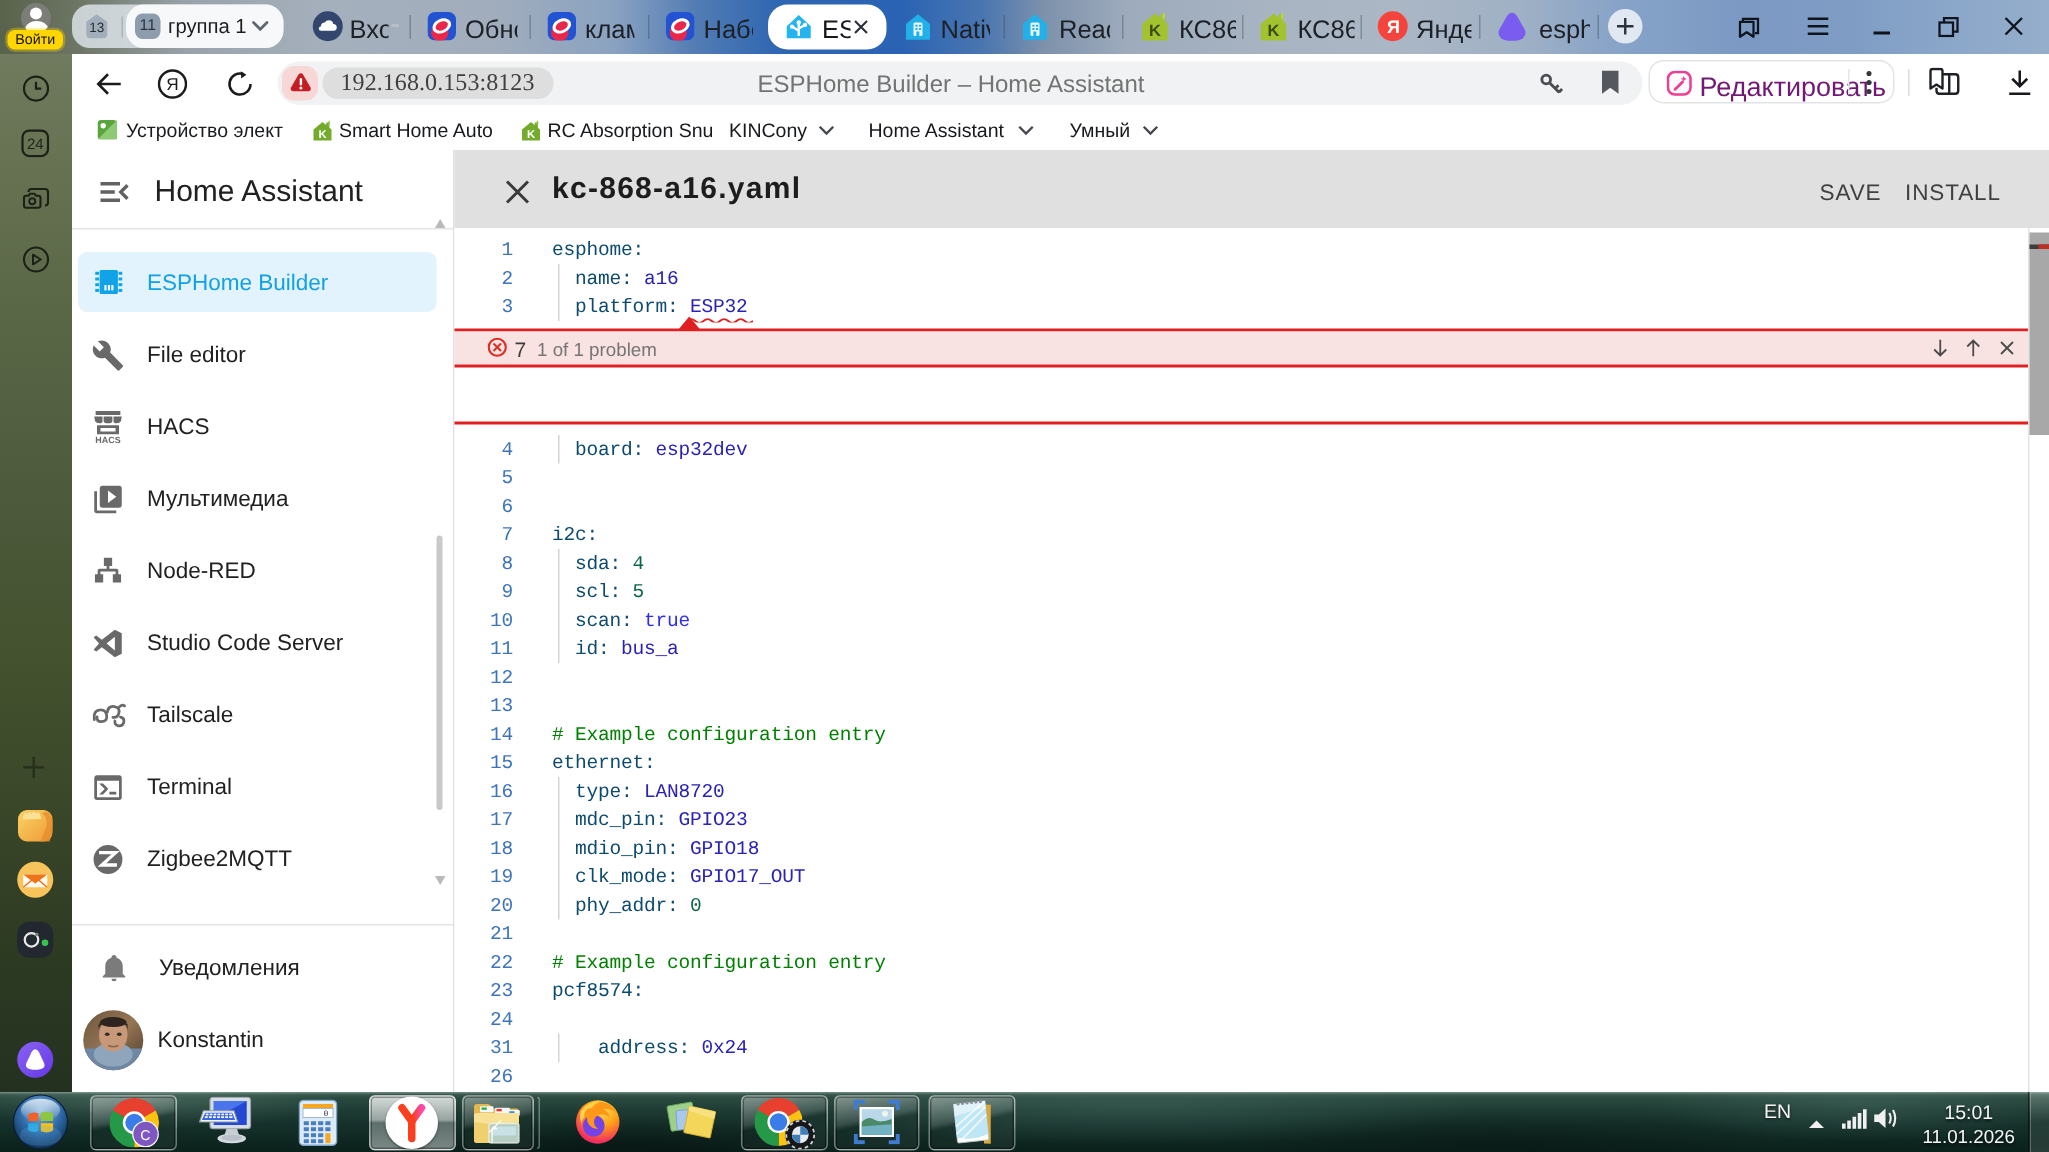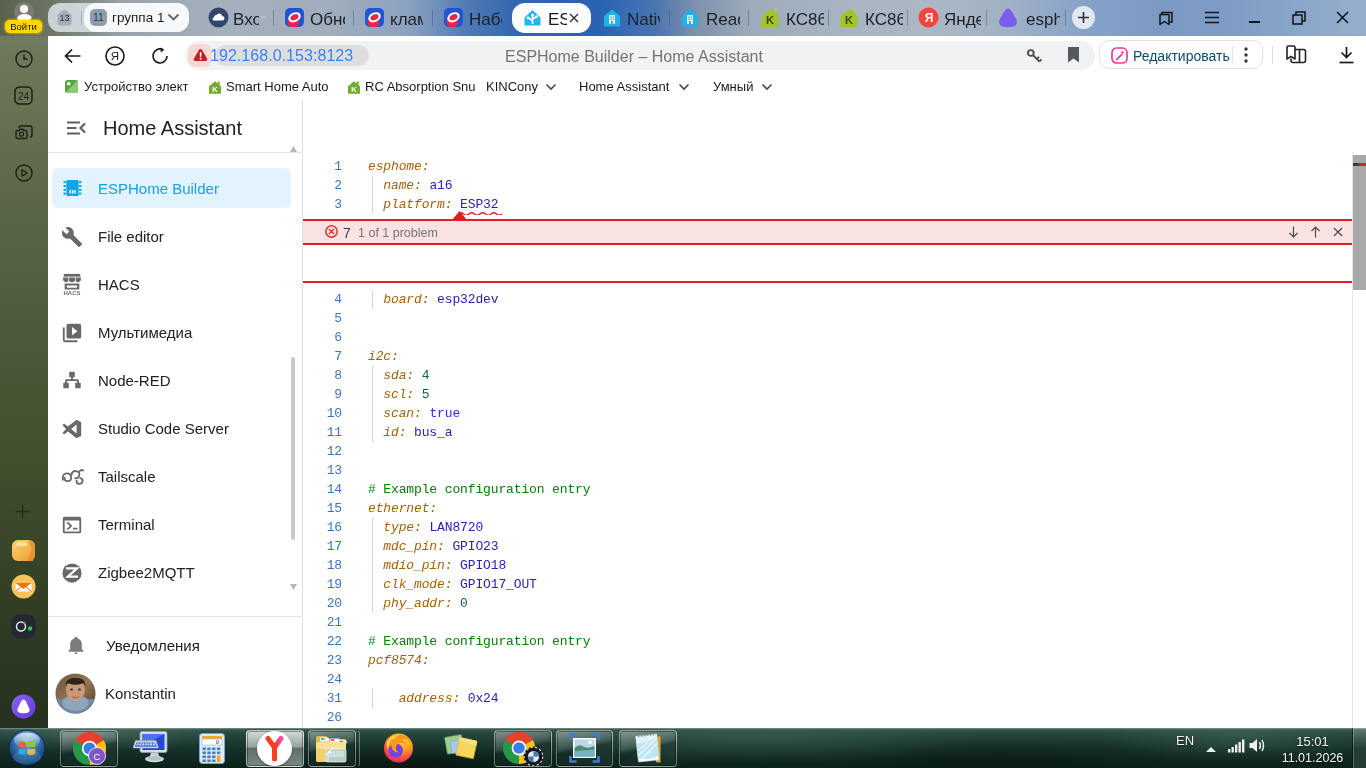--- a/index.html
+++ b/index.html
@@ -22,21 +22,21 @@
   background:linear-gradient(180deg,#707b5f 0%,#657150 12%,#5a6747 25%,#4d5a3c 42%,#45522f 58%,#3a4729 72%,#2e3b23 86%,#243120 100%); }
 
 #sidebar { left:48px; top:100px; width:255px; height:628px; background:#fff; border-right:1px solid #dedede; }
 .sbitem { position:absolute; left:50px; font-size:15px; color:#212121; }
 
 #hahead { left:303px; top:100px; width:1063px; height:52px; background:#e0e0e0; }
 
 #editor { left:303px; top:152px; width:1063px; height:576px; background:#fff; }
 .ln { position:absolute; left:0px; width:39px; text-align:right; font:13px "Liberation Mono",monospace; letter-spacing:-0.13px; line-height:19px; color:#3e74ba; }
 .cl { position:absolute; left:65px; font:13px "Liberation Mono",monospace; letter-spacing:-0.13px; line-height:19px; white-space:pre; color:#1c1496; }
-.k { color:#a16207;font-style:italic; } .v { color:#2a22b4; } .n { color:#0f6644; } .b { color:#2d2df0; } .s { color:#aa1111; } .c { color:#008000; }
+.k { color:#0c4a6e; } .v { color:#2a22b4; } .n { color:#0f6644; } .b { color:#2d2df0; } .s { color:#aa1111; } .c { color:#008000; }
 .guide { position:absolute; left:68.5px; width:1px; height:19px; background:#d4d4d4; }
 
 #taskbar { left:0; top:728px; width:1366px; height:40px;
   background:
    radial-gradient(180px 26px at 100px 6px, rgba(150,180,170,.22), transparent 70%),
    radial-gradient(220px 30px at 420px 36px, rgba(0,0,0,.32), transparent 70%),
    radial-gradient(300px 34px at 760px 10px, rgba(75,115,105,.38), transparent 75%),
    radial-gradient(260px 30px at 1000px 32px, rgba(0,0,0,.26), transparent 75%),
    radial-gradient(200px 36px at 1240px 8px, rgba(95,135,125,.28), transparent 70%),
    linear-gradient(180deg,#44655a 0%,#2a4a40 10%,#1e3c33 30%,#15302a 55%,#0f2721 80%,#0b211b 100%);
@@ -274,39 +274,39 @@
       </svg>
 
     <div class="abs" style="left:137px;top:4.5px;width:910px;height:29.5px;border-radius:15px;background:#f1f2f3;"></div>
     <div class="abs" style="left:140px;top:8px;width:24px;height:23px;border-radius:8px;background:#f8d7d7;"></div>
     <svg class="abs" style="left:145px;top:12px;" width="15" height="14" viewBox="0 0 15 14">
         <path d="M6.2 1.4 Q7.5 0.4 8.8 1.4 L14 10.4 Q14.8 12.6 12.6 12.9 L2.4 12.9 Q0.2 12.6 1 10.4 Z" fill="#c41e24"></path>
         <rect x="6.8" y="4" width="1.6" height="5" rx="0.8" fill="#fff"></rect>
         <circle cx="7.6" cy="10.7" r="1" fill="#fff"></circle>
       </svg>
     <div class="abs" style="left:167px;top:8.5px;width:154px;height:21.5px;border-radius:11px;background:#dedede;"></div>
-    <div class="abs" style="left:162px;top:11px;font-size:16px;color:#3b82f6;letter-spacing:0.05px;">192.168.0.153:8123</div>
+    <div class="abs" style="left:179px;top:11px;font-size:16px;color:#404040;letter-spacing:0.05px;font-family:Liberation Serif, serif;">192.168.0.153:8123</div>
     <div class="abs" style="left:0px;top:11.5px;width:1172px;text-align:center;font-size:16px;color:#737373;">ESPHome Builder – Home Assistant</div>
 
     <svg class="abs" style="left:978px;top:12px;" width="17" height="16" viewBox="0 0 17 16">
         <circle cx="4.8" cy="5" r="2.9" fill="none" stroke="#4a4d52" stroke-width="1.9"></circle>
         <path d="M7 7.2 L13.5 13.7 M10.8 11 L13 8.8 M13.3 13.5 L15.4 11.4" stroke="#4a4d52" stroke-width="1.9" fill="none"></path>
       </svg>
 
     <svg class="abs" style="left:1019px;top:11px;" width="13" height="16" viewBox="0 0 13 16">
         <path d="M1 0 L12 0 L12 15.5 L6.5 11.5 L1 15.5 Z" fill="#55585e"></path>
       </svg>
 
     <div class="abs" style="left:1051px;top:4px;width:164px;height:29px;border:1px solid #e1e3e7;border-radius:10px;background:#fff;"></div>
     <svg class="abs" style="left:1063px;top:11px;" width="17" height="17" viewBox="0 0 17 17">
         <rect x="1" y="1" width="15" height="15" rx="4.5" stroke="#ee3d93" stroke-width="1.7" fill="none"></rect>
         <path d="M5 12 L10.5 6.5 L11.8 7.8 L6.3 13.3 L4.7 13.5 Z" fill="#ee3d93"></path>
         <path d="M11.5 3.5 L12.1 5 L13.6 5.6 L12.1 6.2 L11.5 7.7 L10.9 6.2 L9.4 5.6 L10.9 5 Z" fill="#ee3d93"></path>
       </svg>
-    <div class="abs" style="left:1085px;top:12px;font-size:14px;color:#0c4a6e;">Редактировать</div>
+    <div class="abs" style="left:1085px;top:12px;font-size:18px;color:#701a75;">Редактировать</div>
     <div class="abs" style="left:1184px;top:10px;width:1px;height:17px;background:#e4e5e8;"></div>
     <svg class="abs" style="left:1196px;top:11px;" width="4" height="16" viewBox="0 0 4 16">
         <circle cx="2" cy="2" r="1.7" fill="#35383d"></circle>
         <circle cx="2" cy="8" r="1.7" fill="#35383d"></circle>
         <circle cx="2" cy="14" r="1.7" fill="#35383d"></circle>
       </svg>
     <div class="abs" style="left:1224px;top:10px;width:1px;height:18px;background:#dadce1;"></div>
 
     <svg class="abs" style="left:1237px;top:9px;" width="23" height="20" viewBox="0 0 23 20">
         <path d="M2 5 L2 2.5 Q2 1 3.5 1 L8.5 1 Q10 1 10 2.5 L10 14 L6 11.4 L2 14 Z" stroke="#1e2126" stroke-width="1.6" fill="none" stroke-linejoin="round"></path>
@@ -463,20 +463,28 @@
           <ellipse cx="20.5" cy="17" rx="9.5" ry="11" fill="#c89878"></ellipse>
           <path d="M10 14 Q10.5 5 20.5 5 Q30.5 5 31 14 Q31 9.5 28 8 Q24 6.5 20.5 6.8 Q16 6.5 13 8.2 Q10.5 10 10 14Z" fill="#2e2620"></path>
           <path d="M10.8 13.5 Q12 7.5 20.5 7.2 Q29 7.5 30.2 13.5 L30 10 Q27 6.8 20.5 6.8 Q14 6.8 11 10Z" fill="#30271f"></path>
           <ellipse cx="20.5" cy="8.5" rx="8.8" ry="3.2" fill="#2c241d"></ellipse>
           <ellipse cx="16.5" cy="16.5" rx="1.6" ry="1.1" fill="#33302c"></ellipse>
           <ellipse cx="24.5" cy="16.5" rx="1.6" ry="1.1" fill="#33302c"></ellipse>
           <path d="M17 24 Q20.5 25.5 24 24" stroke="#8a6a50" stroke-width="1" fill="none"></path>
         </g>
       </svg>
     <div class="sbitem" style="left:57px;top:585px;">Konstantin</div>
+  </div>
+  <div class="abs" id="hahead">
+    <svg class="abs" style="left:34px;top:20px;" width="16" height="16" viewBox="0 0 16 16">
+        <path d="M1 1 L15 15 M15 1 L1 15" stroke="#3a3a3a" stroke-width="2"></path>
+      </svg>
+    <div class="abs" style="left:65px;top:15px;font-size:20px;font-weight:bold;color:#1d1d1d;letter-spacing:0.85px;">kc-868-a16.yaml</div>
+    <div class="abs" style="left:910px;top:20px;font-size:15px;color:#404040;letter-spacing:0.6px;">SAVE</div>
+    <div class="abs" style="left:967px;top:20px;font-size:15px;color:#404040;letter-spacing:0.6px;">INSTALL</div>
   </div>
   <div class="abs" id="editor">
     <div class="ln" style="top:4.5px;">1</div>
       <div class="cl" style="top:4.5px;"><span class="k">esphome:</span></div>
     <div class="ln" style="top:23.5px;">2</div>
       <div class="guide" style="top:23.5px;"></div>
       <div class="cl" style="top:23.5px;">  <span class="k">name:</span> <span class="v">a16</span></div>
     <div class="ln" style="top:42.5px;">3</div>
       <div class="guide" style="top:42.5px;"></div>
       <div class="cl" style="top:42.5px;">  <span class="k">platform:</span> <span class="v">ESP32</span></div>

